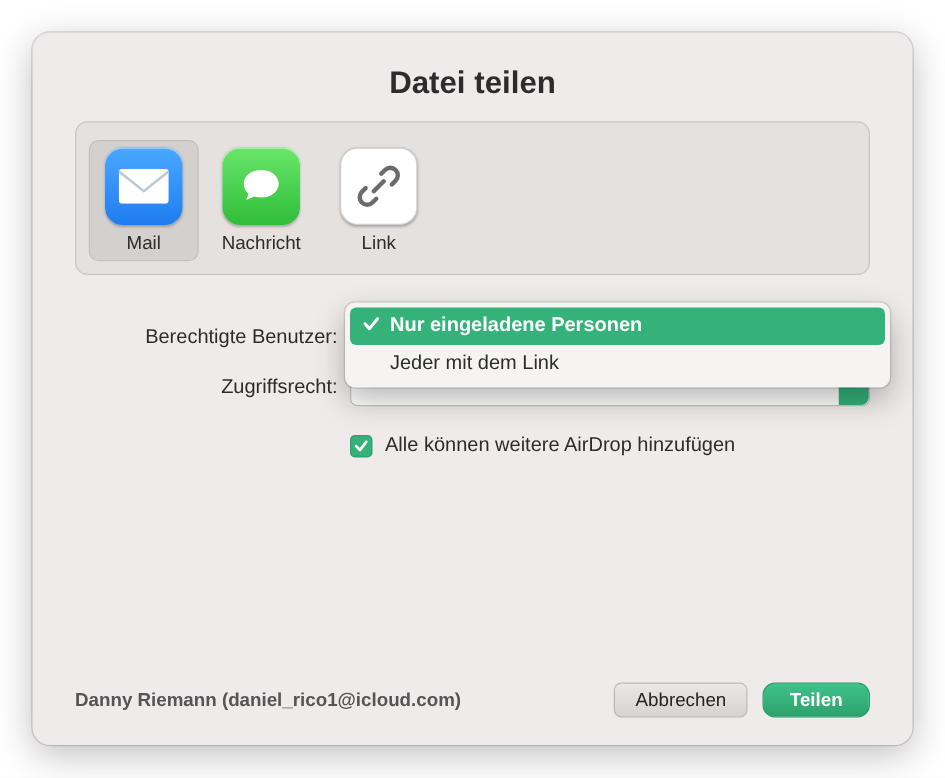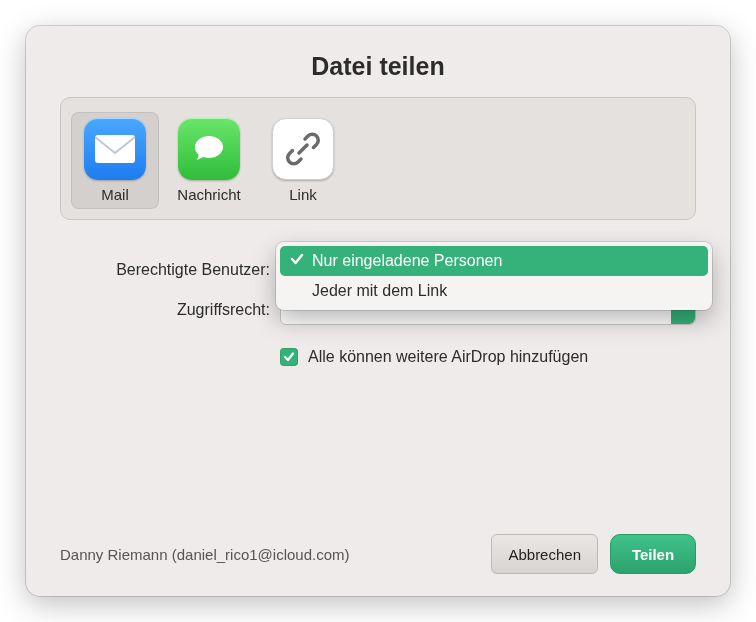--- a/index.html
+++ b/index.html
@@ -74,37 +74,37 @@
     background:#f5f4f3;
     border-radius:8px;
     box-shadow:0 0 0 1px rgba(0,0,0,0.12), 0 10px 24px rgba(0,0,0,0.28);
     padding:4px;
     z-index:10;
   }
   .dd-item{
     display:flex;align-items:center;
     height:30px;border-radius:5px;padding:0 10px;font-size:16px;
   }
-  .dd-item.sel{background:var(--accent);color:#fff;font-weight:400;}
+  .dd-item.sel{background:var(--accent);color:#fff;font-weight:700;}
   .dd-check{width:22px;display:inline-block;}
 
   .checkbox-row{margin-top:18px;padding-left:220px;display:flex;align-items:center;font-size:16px;}
   .cb{
     width:18px;height:18px;border-radius:4px;background:var(--accent);
     margin-right:10px;display:flex;align-items:center;justify-content:center;
     box-shadow:inset 0 0 0 1px rgba(0,0,0,0.1);
   }
 
   .footer{
     position:absolute;left:34px;right:34px;bottom:22px;
     display:flex;align-items:center;
   }
-  .account{font-size:15px;color:#555;flex:1;}
+  .account{font-size:15px;color:#555;flex:1;font-weight:bold;}
   .btn{
-    height:40px;border-radius:6px;padding:0 16px;font-size:15px;
+    height:28px;border-radius:6px;padding:0 16px;font-size:15px;
     display:inline-flex;align-items:center;justify-content:center;
     border:1px solid var(--btn-grey-border);
     margin-left:12px;min-width:86px;box-sizing:border-box;
   }
   .btn-cancel{background:linear-gradient(#eae7e5,#d7d3d1);color:#222;}
   .btn-share{background:linear-gradient(#3fc28a,#2ca26c);border-color:#289a64;color:#fff;font-weight:600;border-radius:10px;}
 </style>
 </head>
 <body>
 

